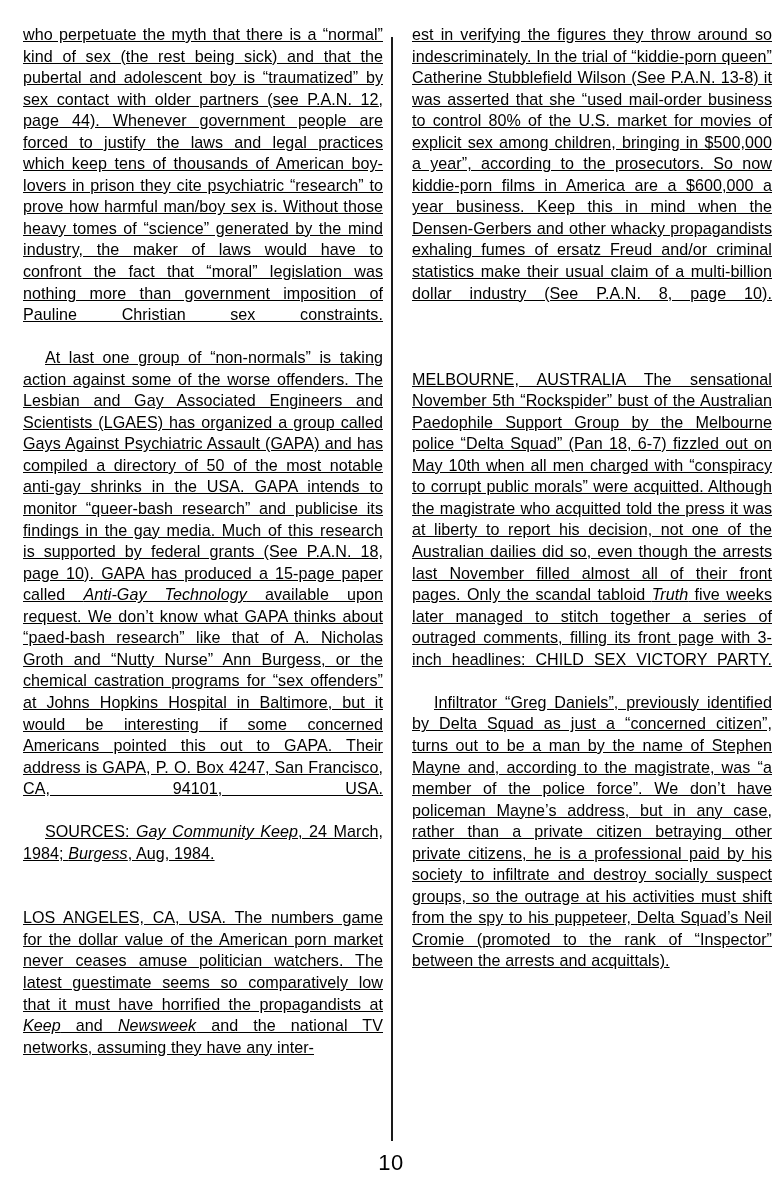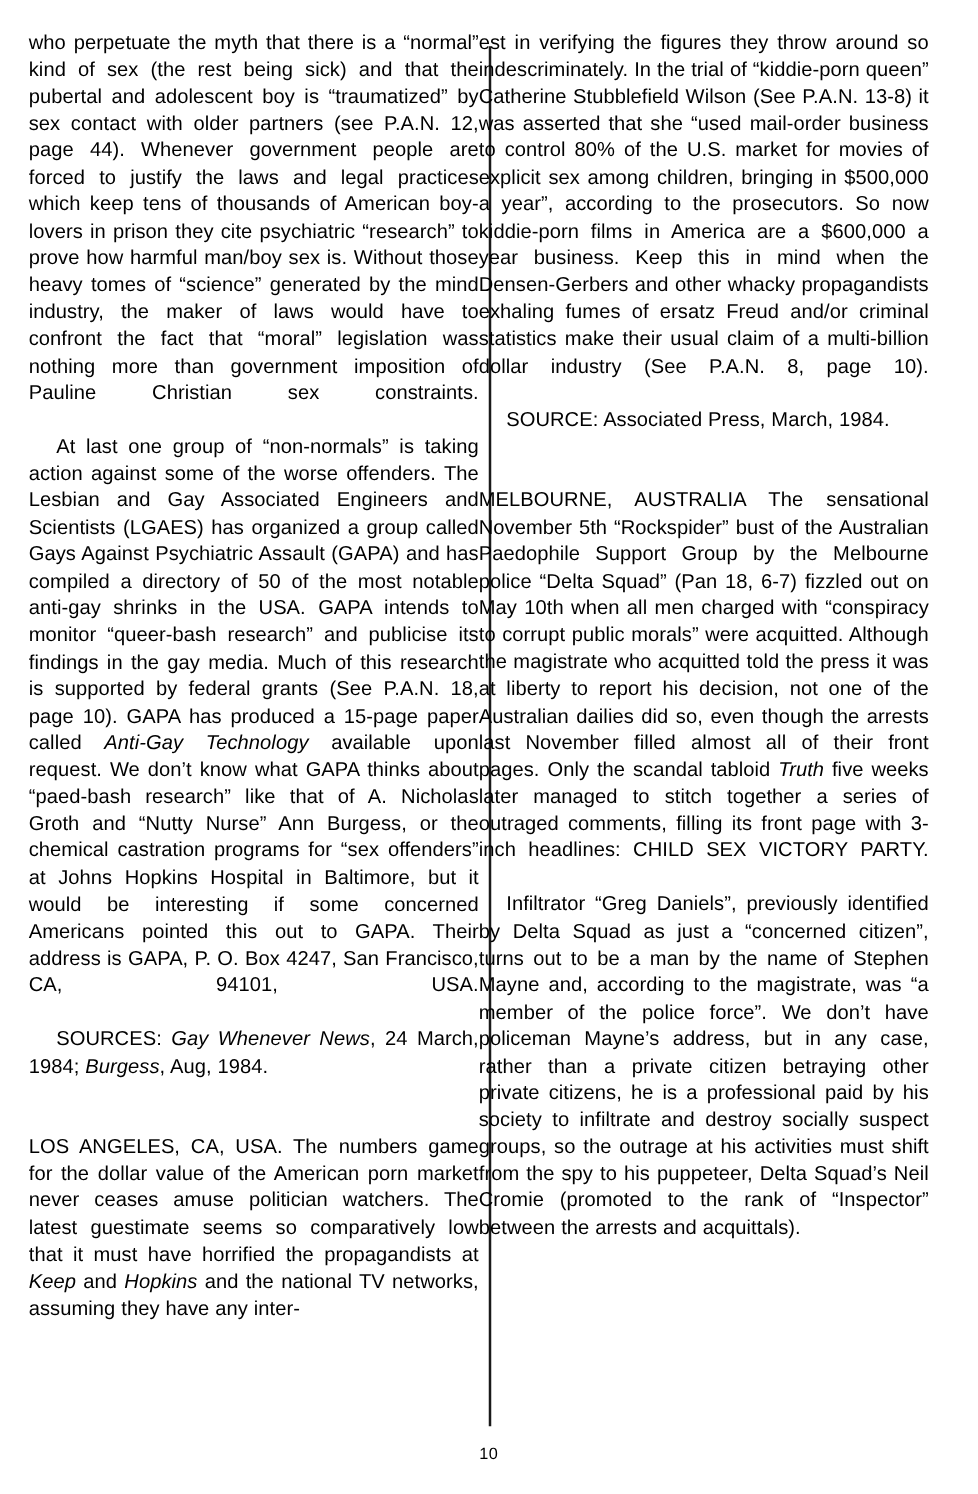--- a/index.html
+++ b/index.html
@@ -34,39 +34,40 @@
     font-size: 16.1px;
     line-height: 21.55px;
     text-align: justify;
     text-justify: inter-word;
     -webkit-hyphens: none;
     hyphens: none;
     letter-spacing: 0.05px;
     word-spacing: 0.2px;
   }
   .column-left  { left: 23px; }
-  .column-right { left: 383px; }
+  .column-right { left: 412px; }
 
   .column-rule {
     position: absolute;
     left: 391px;
     top: 37px;
     width: 1.5px;
     height: 1104px;
     background: #1a1a1a;
   }
 
   .article { margin: 0; }
 
   .article-gap { height: 43px; }
 
   p.para {
     margin: 0;
     text-align: justify;
     text-indent: 22px;
+    text-decoration: underline;
   }
   p.para.no-indent { text-indent: 0; }
   
   p.para::after {
     content: "";
     display: inline-block;
     width: 100%;
   }
   p.para.flush::after { content: none; }
 
@@ -74,50 +75,49 @@
     font-style: italic;
     margin-top: 39px;
   }
 
   .page-number {
     position: absolute;
     left: 0;
     top: 1153px;
     width: 782px;
     text-align: center;
-    font-size: 13px;
+    font-size: 22px;
     line-height: 20px;
     letter-spacing: 0.4px;
   }
 </style>
 </head>
 <body>
 
 <div class="page">
 
   <div class="columns">
 
     <div class="column column-left">
         <div class="article">
           <p class="para no-indent">who perpetuate the myth that there is a “normal” kind of sex (the rest being sick) and that the pubertal and adolescent boy is “traumatized” by sex contact with older partners (see P.A.N. 12, page 44). Whenever government people are forced to justify the laws and legal practices which keep tens of thousands of American boy-lovers in prison they cite psychiatric “research” to prove how harmful man/boy sex is. Without those heavy tomes of “science” generated by the mind industry, the maker of laws would have to confront the fact that “moral” legislation was nothing more than government imposition of Pauline Christian sex constraints.</p>
           <p class="para">At last one group of “non-normals” is taking action against some of the worse offenders. The Lesbian and Gay Associated Engineers and Scientists (LGAES) has organized a group called Gays Against Psychiatric Assault (GAPA) and has compiled a directory of 50 of the most notable anti-gay shrinks in the USA. GAPA intends to monitor “queer-bash research” and publicise its findings in the gay media. Much of this research is supported by federal grants (See P.A.N. 18, page 10). GAPA has produced a 15-page paper called <em class="title">Anti-Gay Technology</em> available upon request. We don’t know what GAPA thinks about “paed-bash research” like that of A. Nicholas Groth and “Nutty Nurse” Ann Burgess, or the chemical castration programs for “sex offenders” at Johns Hopkins Hospital in Baltimore, but it would be interesting if some concerned Americans pointed this out to GAPA. Their address is GAPA, P. O. Box 4247, San Francisco, CA, 94101, USA.</p>
-          <p class="para flush">SOURCES: <em class="title">Gay Whenever News</em>, 24 March, 1984; <em class="title">Burgess</em>, Aug, 1984.</p>
+          <p class="para flush">SOURCES: <em class="title">Gay Community Keep</em>, 24 March, 1984; <em class="title">Burgess</em>, Aug, 1984.</p>
         </div>
         <div class="article-gap"></div>
         <div class="article">
-          <p class="para no-indent flush">LOS ANGELES, CA, USA. The numbers game for the dollar value of the American porn market never ceases amuse politician watchers. The latest guestimate seems so comparatively low that it must have horrified the propagandists at <em class="title">Keep</em> and <em class="title">Hopkins</em> and the national TV networks, assuming they have any inter-</p>
+          <p class="para no-indent flush">LOS ANGELES, CA, USA. The numbers game for the dollar value of the American porn market never ceases amuse politician watchers. The latest guestimate seems so comparatively low that it must have horrified the propagandists at <em class="title">Keep</em> and <em class="title">Newsweek</em> and the national TV networks, assuming they have any inter-</p>
         </div>
       </div>
 
     <div class="column-rule"></div>
 
     <div class="column column-right">
         <div class="article">
           <p class="para no-indent">est in verifying the figures they throw around so indescriminately. In the trial of “kiddie-porn queen” Catherine Stubblefield Wilson (See P.A.N. 13-8) it was asserted that she “used mail-order business to control 80% of the U.S. market for movies of explicit sex among children, bringing in $500,000 a year”, according to the prosecutors. So now kiddie-porn films in America are a $600,000 a year business. Keep this in mind when the Densen-Gerbers and other whacky propagandists exhaling fumes of ersatz Freud and/or criminal statistics make their usual claim of a multi-billion dollar industry (See P.A.N. 8, page 10).</p>
-          <p class="para flush">SOURCE: Associated Press, March, 1984.</p>
         </div>
         <div class="article-gap"></div>
         <div class="article">
           <p class="para no-indent">MELBOURNE, AUSTRALIA The sensational November 5th “Rockspider” bust of the Australian Paedophile Support Group by the Melbourne police “Delta Squad” (Pan 18, 6-7) fizzled out on May 10th when all men charged with “conspiracy to corrupt public morals” were acquitted. Although the magistrate who acquitted told the press it was at liberty to report his decision, not one of the Australian dailies did so, even though the arrests last November filled almost all of their front pages. Only the scandal tabloid <em class="title">Truth</em> five weeks later managed to stitch together a series of outraged comments, filling its front page with 3-inch headlines: CHILD SEX VICTORY PARTY.</p>
           <p class="para flush">Infiltrator “Greg Daniels”, previously identified by Delta Squad as just a “concerned citizen”, turns out to be a man by the name of Stephen Mayne and, according to the magistrate, was “a member of the police force”. We don’t have policeman Mayne’s address, but in any case, rather than a private citizen betraying other private citizens, he is a professional paid by his society to infiltrate and destroy socially suspect groups, so the outrage at his activities must shift from the spy to his puppeteer, Delta Squad’s Neil Cromie (promoted to the rank of “Inspector” between the arrests and acquittals).</p>
         </div>
       </div>
 
   </div>
 

